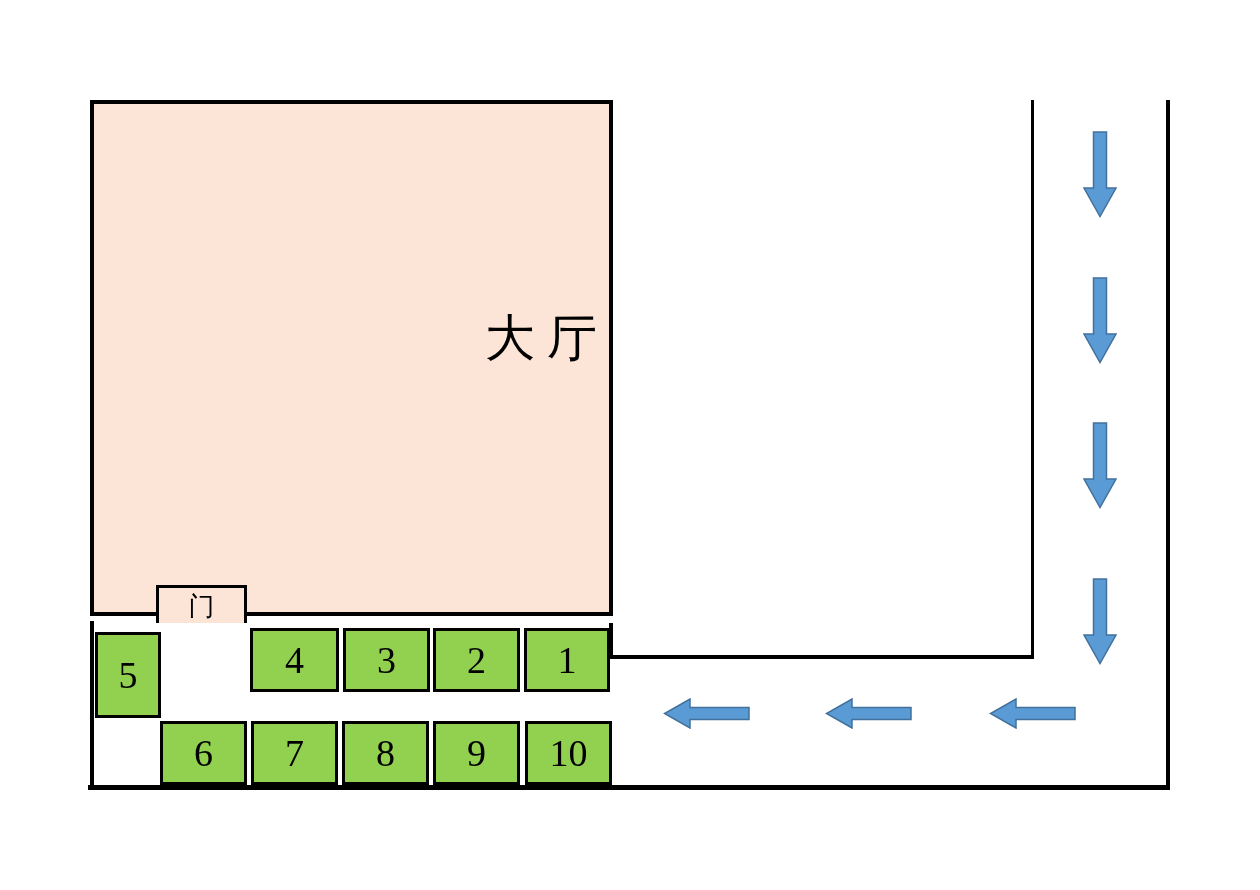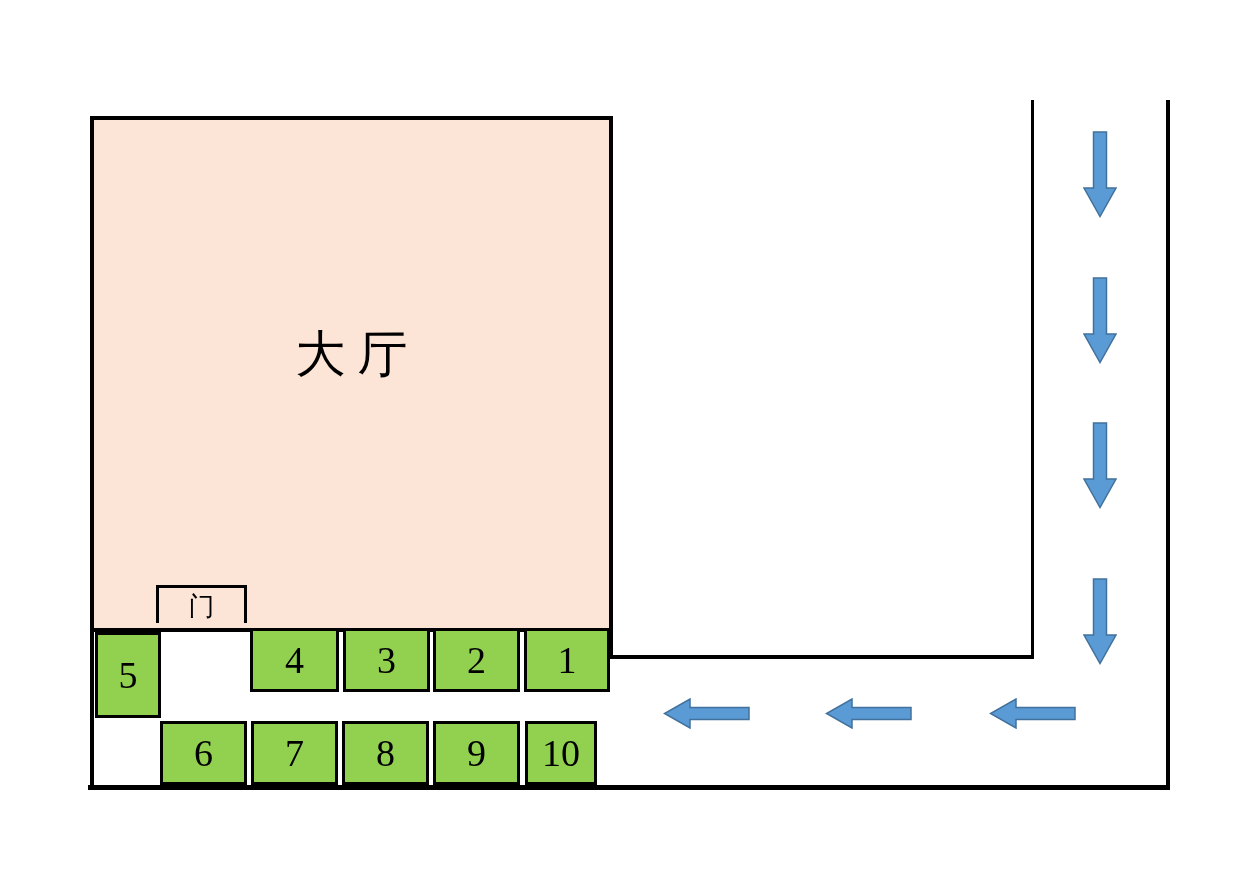--- a/index.html
+++ b/index.html
@@ -16,27 +16,27 @@
 
   
   .wall {
     position: absolute;
     background: var(--wall, #000000);
   }
 
   
   .hall {
     position: absolute;
-    left: 90px; top: 116px;
+    left: 90px; top: 100px;
     width: 523px; height: 516px;
     background: var(--hall-fill, #FCE4D6);
     border: 4px solid var(--wall, #000);
     display: flex;
     align-items: center;
-    justify-content: center;
+    justify-content: flex-end;
   }
   .hall-label {
     font-size: 50px;
     letter-spacing: 12px;
     text-indent: 12px;
     color: #000;
     margin-bottom: 40px;
   }
 
   
@@ -72,21 +72,21 @@
   }
   .b1  { left: 524px; top: 628px; width: 86px; height: 64px; }
   .b2  { left: 433px; top: 628px; width: 87px; height: 64px; }
   .b3  { left: 343px; top: 628px; width: 87px; height: 64px; }
   .b4  { left: 250px; top: 628px; width: 89px; height: 64px; }
   .b5  { left: 95px;  top: 632px; width: 66px; height: 86px; }
   .b6  { left: 160px; top: 721px; width: 87px; height: 64px; }
   .b7  { left: 251px; top: 721px; width: 87px; height: 64px; }
   .b8  { left: 342px; top: 721px; width: 87px; height: 64px; }
   .b9  { left: 433px; top: 721px; width: 87px; height: 64px; }
-  .b10 { left: 525px; top: 721px; width: 72px; height: 64px; }
+  .b10 { left: 525px; top: 721px; width: 87px; height: 64px; }
 
   
   .arrow { position: absolute; }
   .arrow polygon {
     fill: var(--arrow-fill, #5B9BD5);
     stroke: var(--arrow-border, #41719C);
     stroke-width: 1.5;
   }
   .da1 { left: 1083px; top: 131px; }
   .da2 { left: 1083px; top: 277px; }

